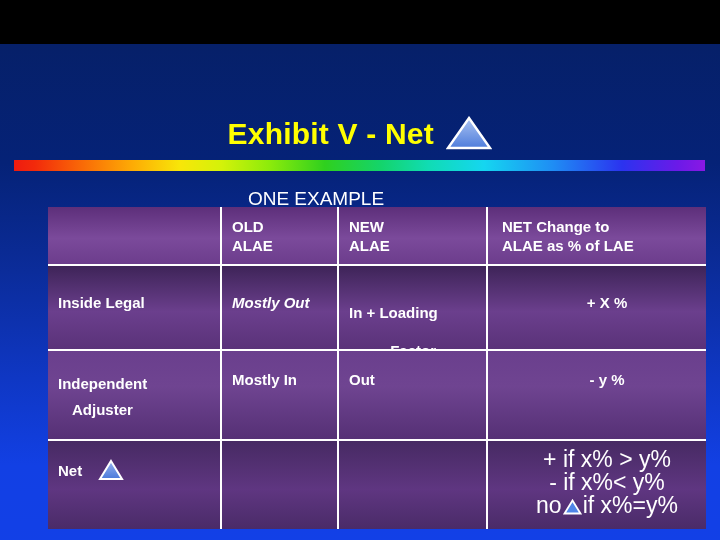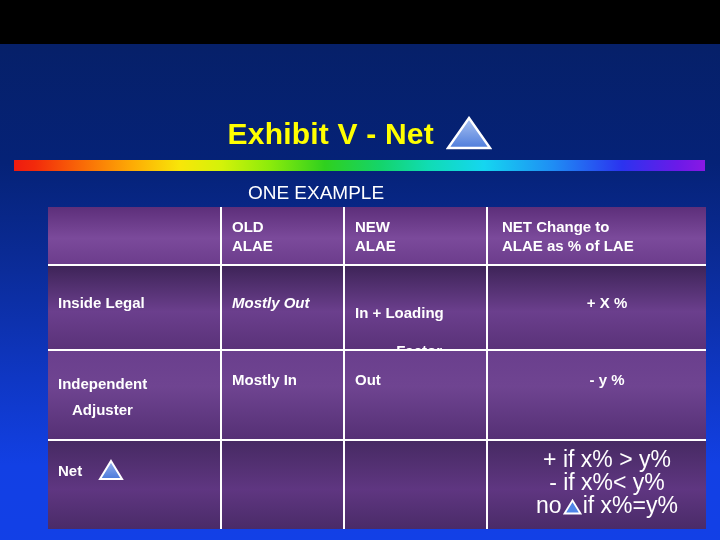--- a/index.html
+++ b/index.html
@@ -71,21 +71,21 @@
       #1f8df4 78%,
       #2b33ef 88%,
       #6b1ae8 96%,
       #8a18e4 100%);
   }
 
   
   .subtitle {
     position: absolute;
     left: 0;
-    top: 138px;
+    top: 144px;
     width: 632px;
     text-align: center;
     font-size: 19px;
     color: #ffffff;
   }
 
   
   .tbl {
     position: absolute;
     left: 32px;
@@ -110,21 +110,21 @@
     position: absolute;
     top: 0;
     height: 100%;
     box-sizing: border-box;
     color: #ffffff;
     font-size: 15px;
     font-weight: bold;
   }
   .c0 { left: 0;     width: 191px; }
   .c1 { left: 172px; width: 123px; border-left: 2px solid #ffffff; }
-  .c2 { left: 295px; width: 115px; border-left: 2px solid #ffffff; }
+  .c2 { left: 289px; width: 115px; border-left: 2px solid #ffffff; }
   .c3 { left: 438px; width: 240px; border-left: 2px solid #ffffff; }
 
   .pad { padding: 0 10px; }
 
   
   .head .cell .pad { padding-top: 10px; line-height: 19px; }
   .head .c3 .pad { padding-left: 14px; }
 
   
   .r1 .c0 .pad { padding-top: 28px; }

